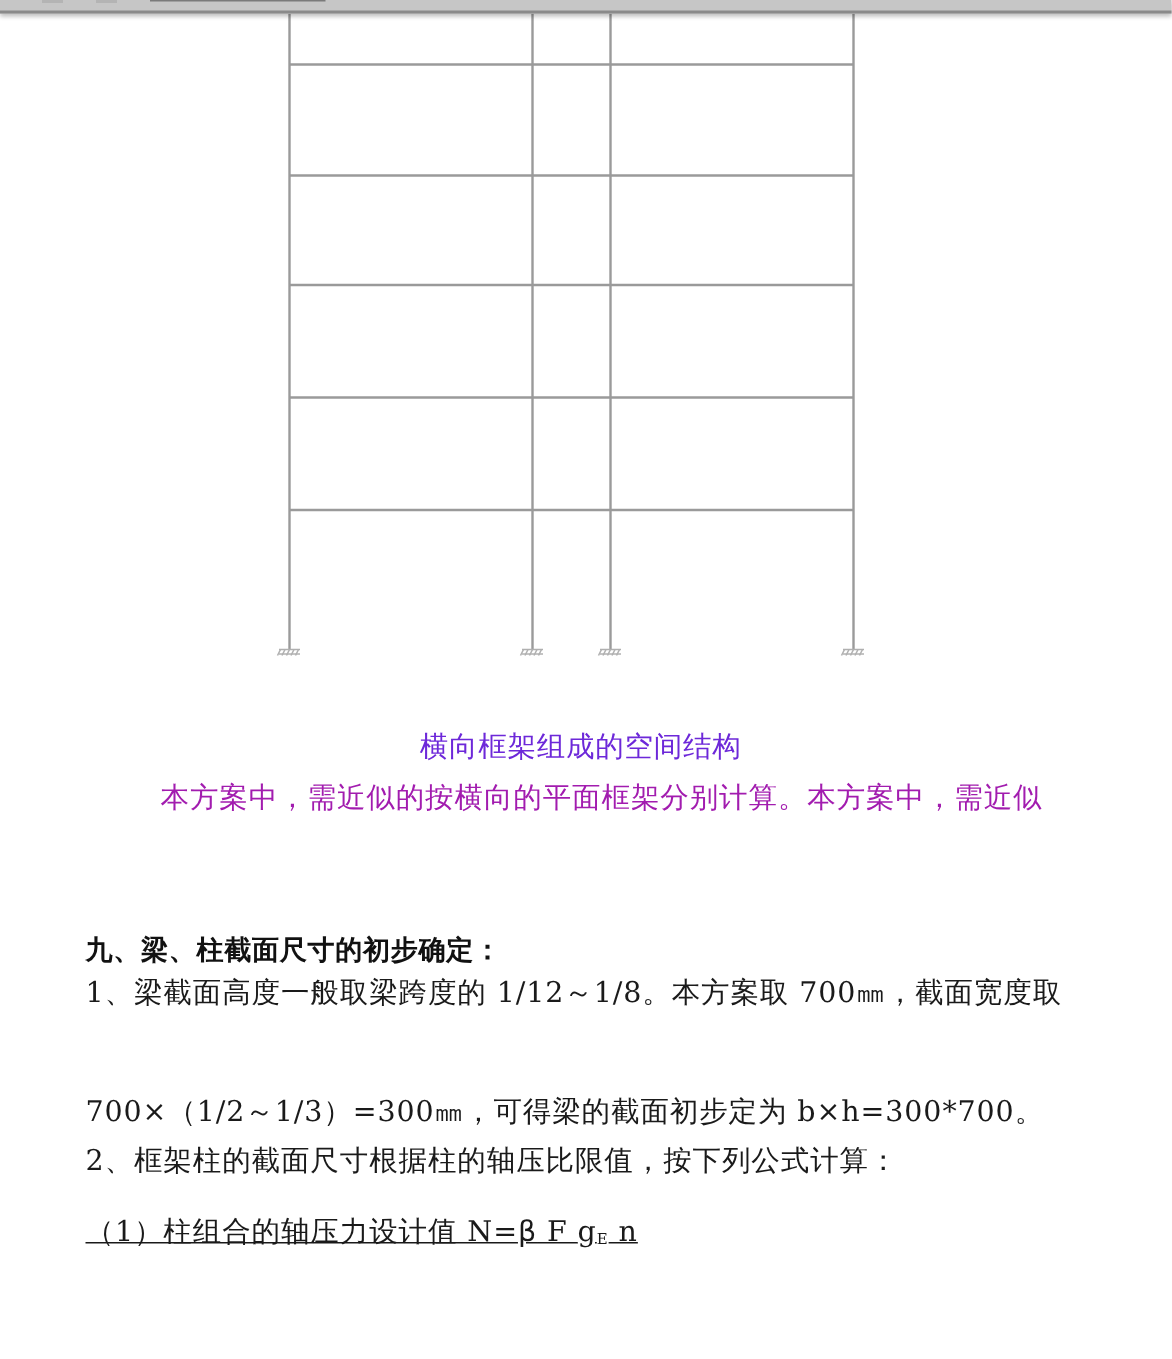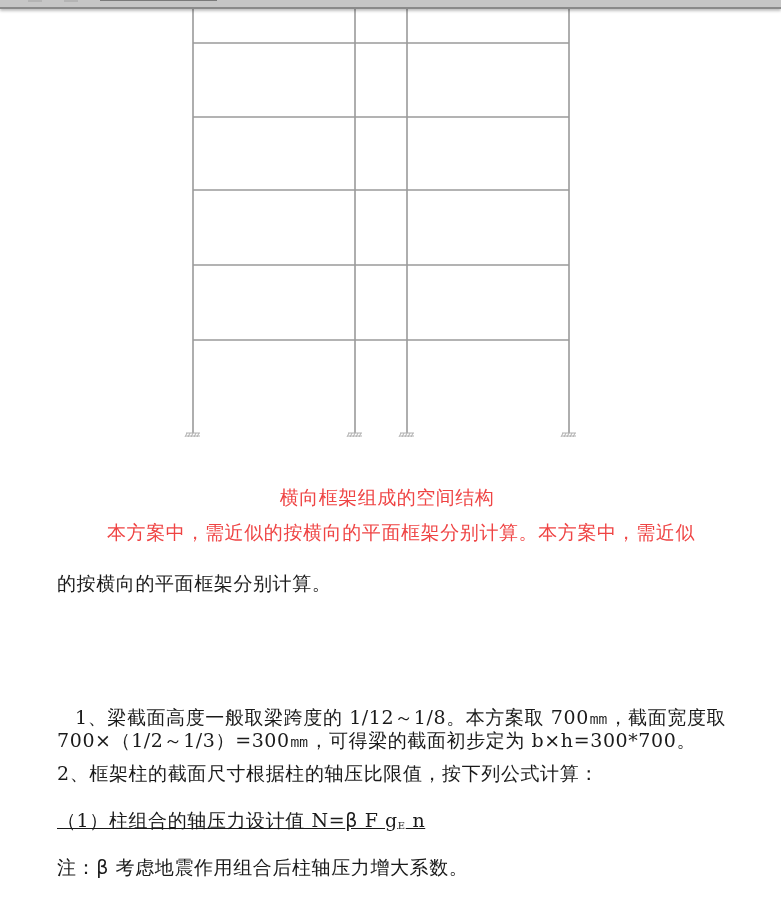--- a/index.html
+++ b/index.html
@@ -52,29 +52,29 @@
       left: 0; top: 0;
     }
     .caption {
       position: absolute;
       top: 476px;
       left: 0;
       width: 774px;
       text-align: center;
       font-size: 19px;
       letter-spacing: 0.5px;
-      color: #ef4444;
+      color: #6d28d9;
     }
     .para {
       position: absolute;
       left: 57px;
       width: 700px;
       font-size: 19px;
       line-height: 44px;
-      color: #ef4444;
+      color: #a21caf;
       letter-spacing: 0.6px;
       text-align: justify;
       text-align-last: left;
     }
     .para.indent { text-indent: 50px; }
     .heading {
       position: absolute;
       left: 57px;
       font-family: "DejaVu Sans", "Liberation Sans", sans-serif;
       font-weight: bold;
@@ -157,29 +157,26 @@
           <line x1="572" x2="570" y1="424" y2="428"></line>
           <line x1="575" x2="573" y1="424" y2="428"></line>
           <line x1="562" x2="576" y1="427" y2="427"></line>
         </g>
       </g>
   </svg>
 
   <div class="caption">横向框架组成的空间结构</div>
 
   <div class="para indent" style="top:501px;">本方案中，需近似的按横向的平面框架分别计算。本方案中，需近似</div>
-  <div class="line" style="top:562px;">的按横向的平面框架分别计算。</div>
 
+  <div class="heading" style="top:612px;">九、梁、柱截面尺寸的初步确定：</div>
 
-  <div class="line" style="top:696px;margin-left:18px;">1、梁截面高度一般取梁跨度的 1/12～1/8。本方案取 700㎜，截面宽度取</div>
+  <div class="line" style="top:640px;">1、梁截面高度一般取梁跨度的 1/12～1/8。本方案取 700㎜，截面宽度取</div>
   <div class="line" style="top:704px;margin-top:15px;">700×（1/2～1/3）=300㎜，可得梁的截面初步定为 b×h=300*700。</div>
 
   <div class="line" style="top:752px;">2、框架柱的截面尺寸根据柱的轴压比限值，按下列公式计算：</div>
 
   <div class="line" style="top:799px;text-decoration:underline;">
     <span>（1）柱组合的轴压力设计值 N=</span><span class="beta">β</span><span> F </span><span>g</span><span class="sub">E</span><span> n</span>
   </div>
 
-  <div class="line" style="top:846px;">
-    <span>注：</span><span class="beta">β</span><span> 考虑地震作用组合后柱轴压力增大系数。</span>
-  </div>
 
 </div>
 
 </body></html>

